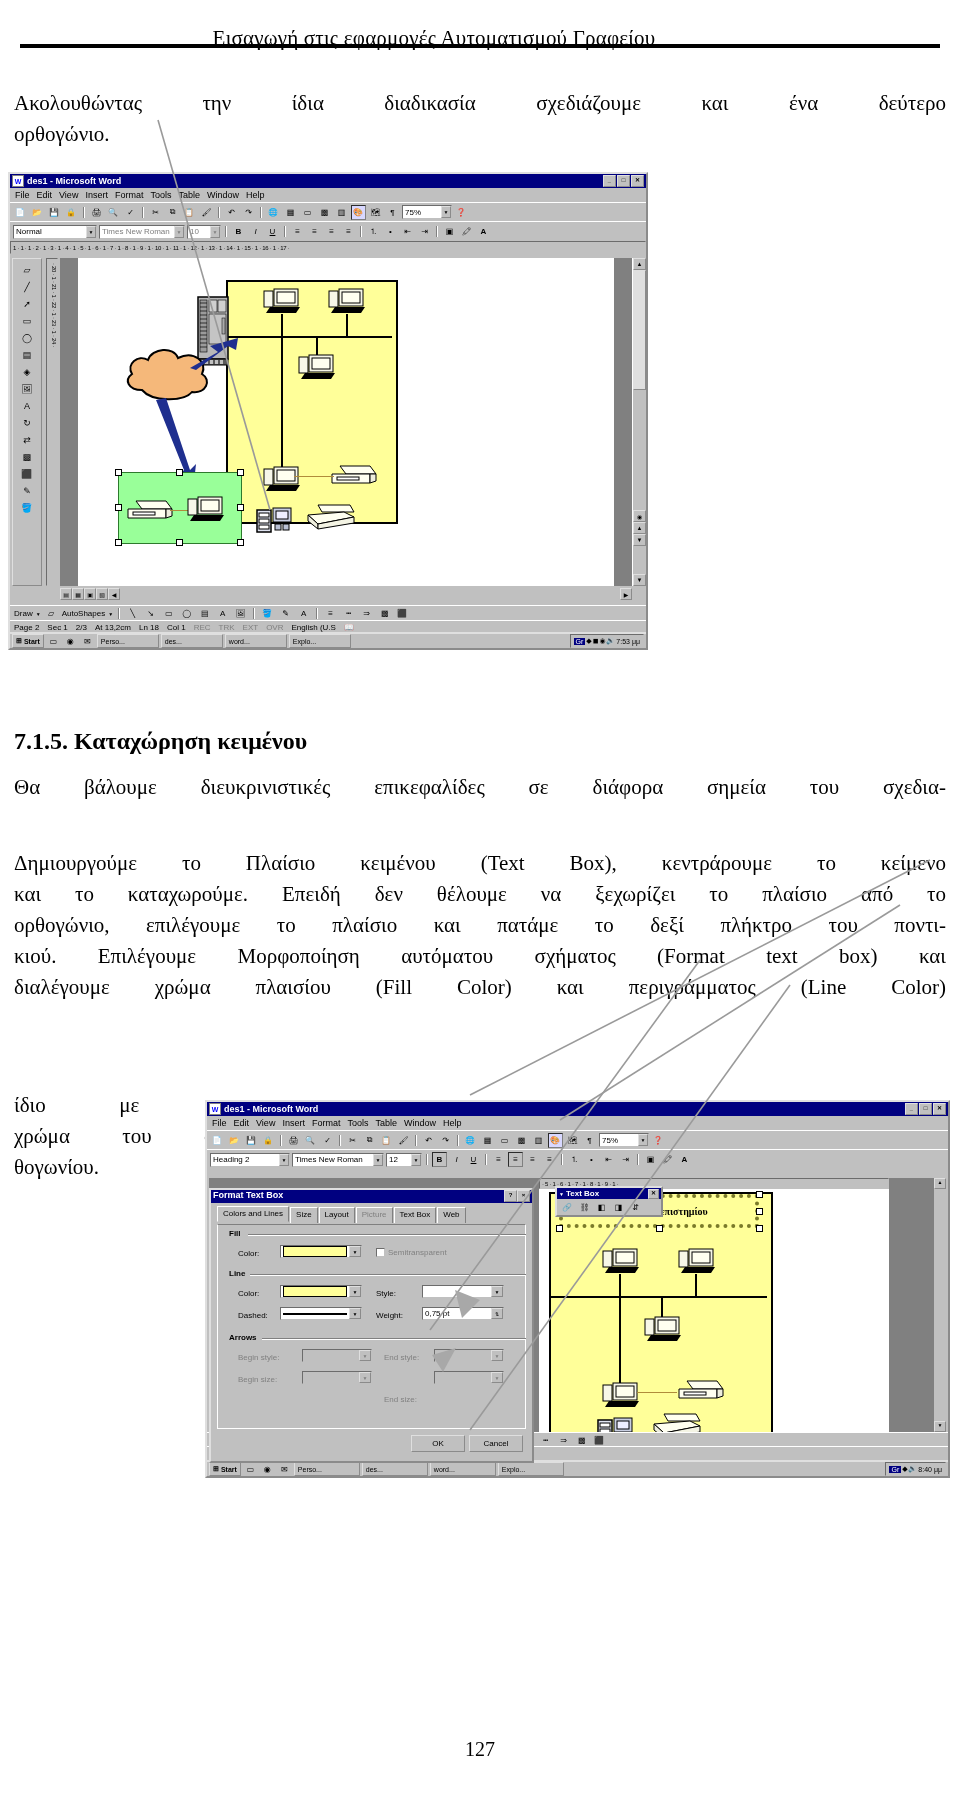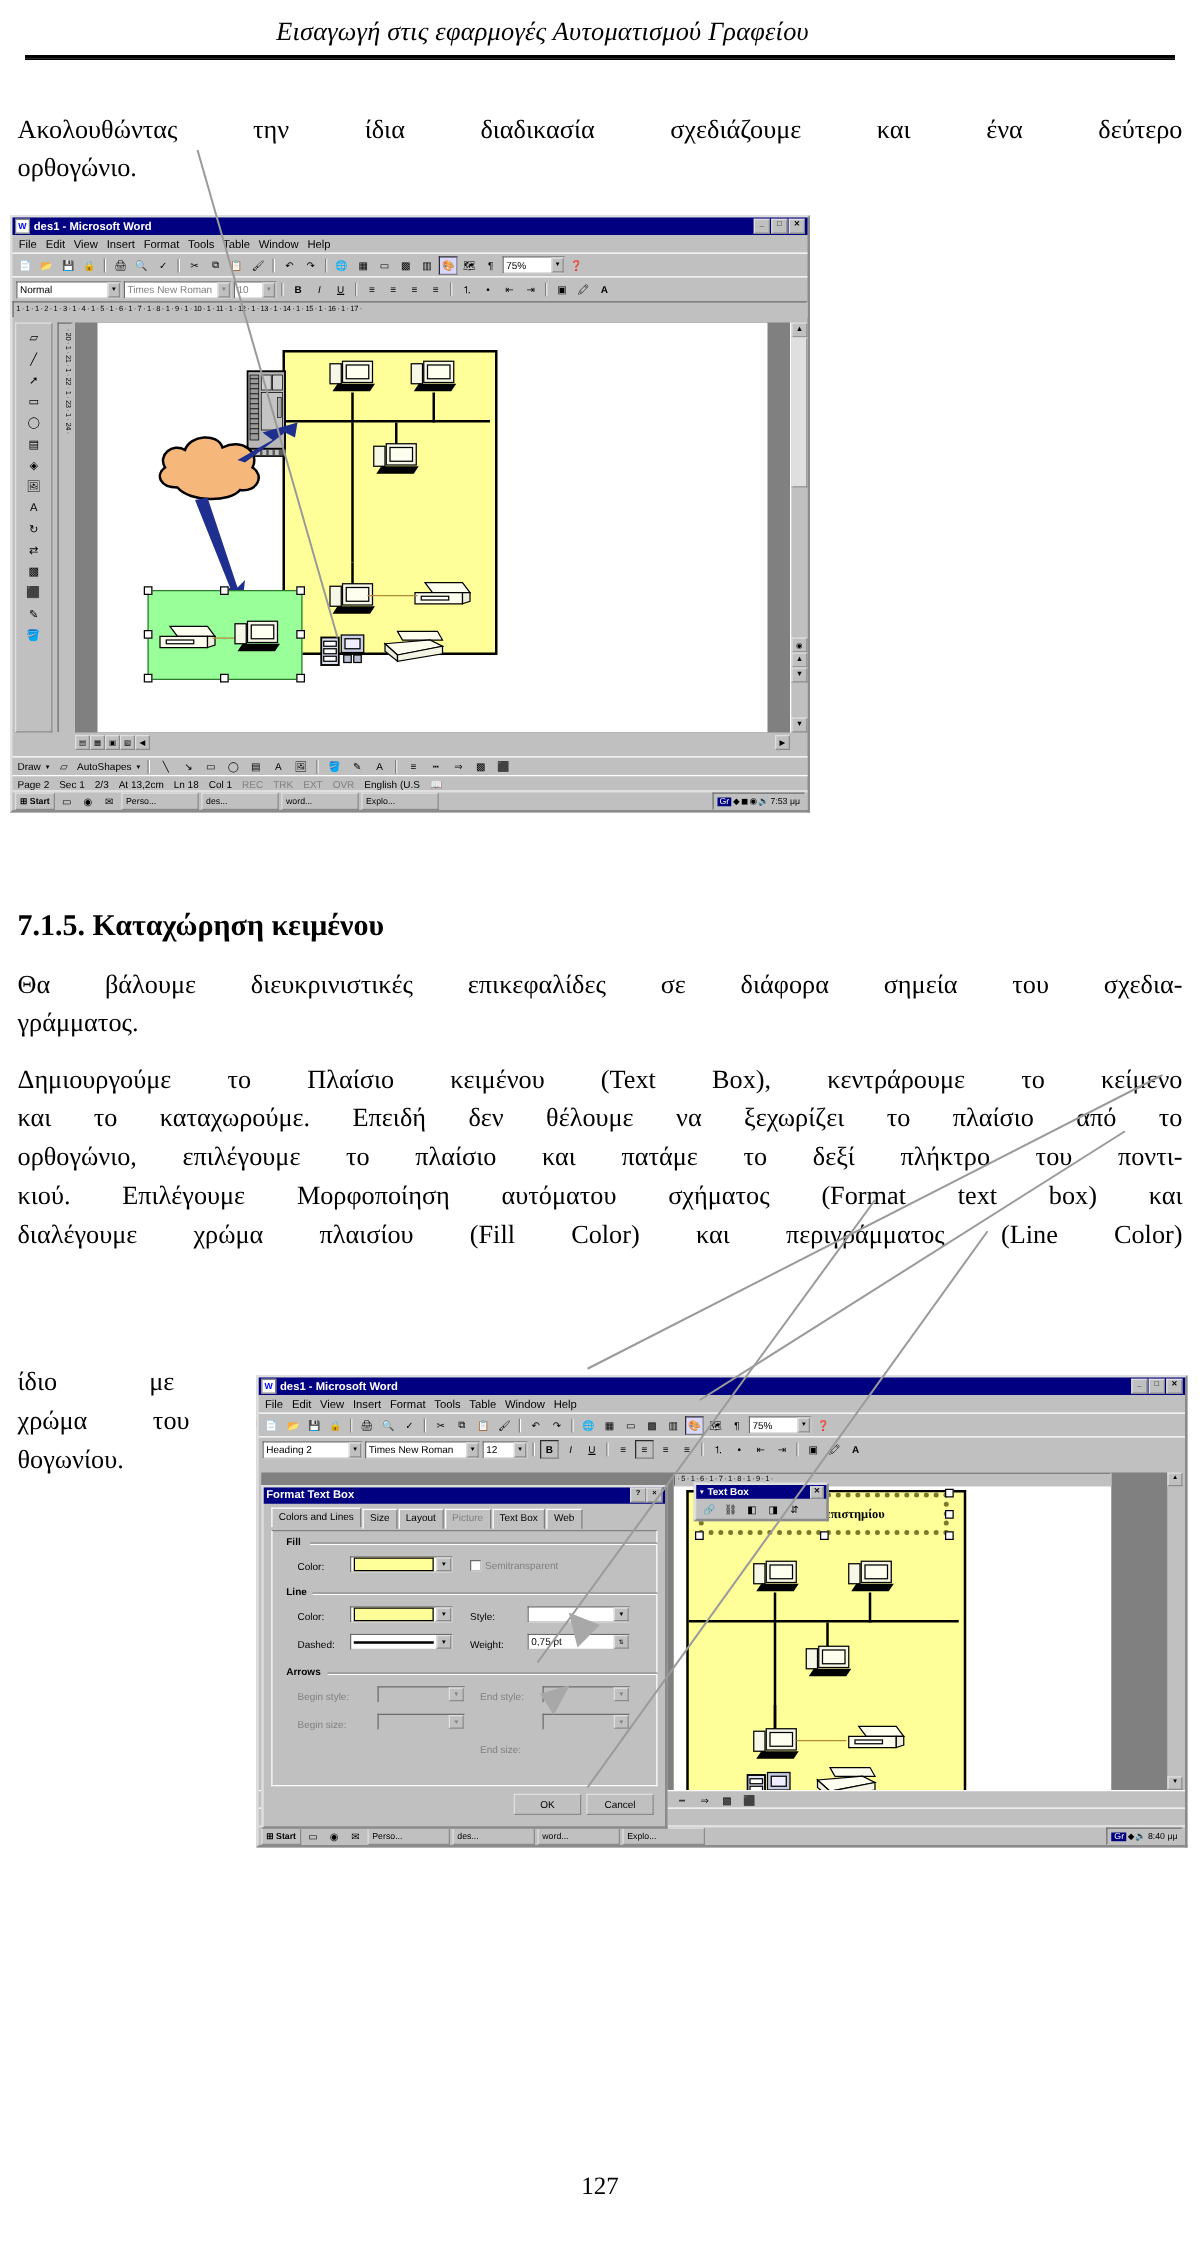--- a/index.html
+++ b/index.html
@@ -1,19 +1,19 @@
 <!DOCTYPE html>
 <html><head>
 <meta charset="utf-8">
 <style>
   html,body{margin:0;padding:0;}
   body{width:960px;height:1801px;background:#fff;font-family:"Liberation Serif",serif;color:#000;position:relative;overflow:hidden;}
 
   
-  .page-header{position:absolute;left:0;top:5px;width:868px;text-align:center;font-style:italic;}
+  .page-header{position:absolute;left:0;top:18px;width:868px;text-align:center;}
   .header-title{font-family:"Liberation Serif",serif;font-size:21px;letter-spacing:.2px;padding-top:8px;}
   .header-rule{position:absolute;left:20px;top:44px;width:920px;height:0;border-top:3px solid #000;border-bottom:1px solid #000;}
 
   
   .para{position:absolute;font-family:"Liberation Serif",serif;font-size:21px;line-height:31px;text-align:justify;}
   .para.jf{text-align:justify;text-align-last:justify;}
   .p-intro{left:14px;top:88px;width:932px;}
   .p-intro .l2{text-align:left;text-align-last:left;}
 
   .sec-head{position:absolute;left:14px;top:728px;font-size:24px;font-weight:bold;font-family:"Liberation Serif",serif;}
@@ -458,21 +458,20 @@
       <span>🔊</span>
       <span>7:53 μμ</span>
     </div>
   </div>
 </div>
 
 <div class="sec-head">7.1.5. Καταχώρηση κειμένου</div>
 
 <div class="para jf p-a">
   <div>Θα βάλουμε διευκρινιστικές επικεφαλίδες σε διάφορα σημεία του σχεδια-</div>
-  <div style="text-align:left;text-align-last:left;">γράμματος.</div>
 </div>
 
 <div class="para jf p-b">
   <div>Δημιουργούμε το Πλαίσιο κειμένου (Text Box), κεντράρουμε το κείμενο</div>
   <div>και το καταχωρούμε. Επειδή δεν θέλουμε να ξεχωρίζει το πλαίσιο από το</div>
   <div>ορθογώνιο, επιλέγουμε το πλαίσιο και πατάμε το δεξί πλήκτρο του ποντι-</div>
   <div>κιού. Επιλέγουμε Μορφοποίηση αυτόματου σχήματος (Format text box) και</div>
   <div>διαλέγουμε χρώμα πλαισίου (Fill Color) και περιγράμματος (Line Color)</div>
 </div>
 

